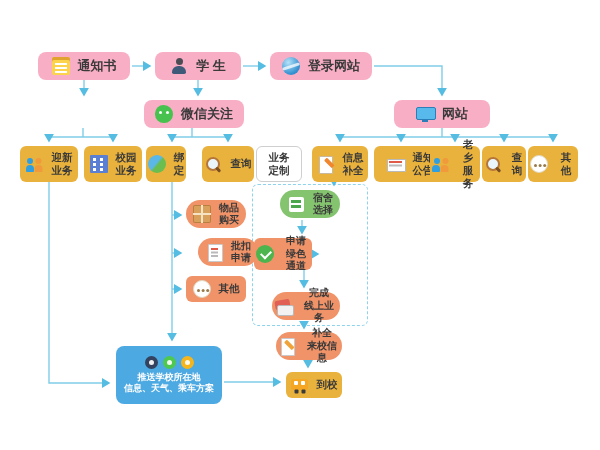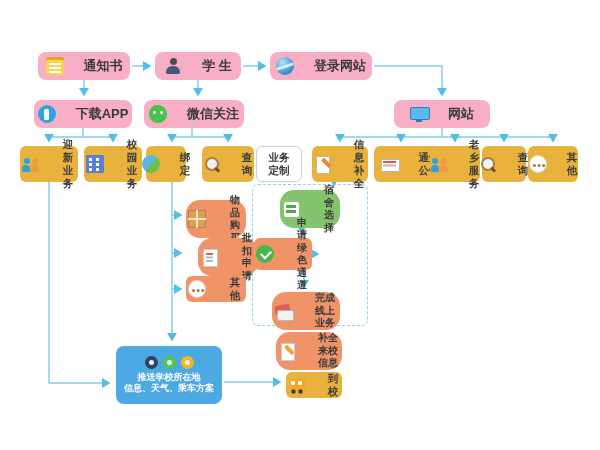--- a/index.html
+++ b/index.html
@@ -1,25 +1,25 @@
 <!DOCTYPE html>
 <html><head>
 <meta charset="utf-8">
 <style>
   *{box-sizing:border-box;margin:0;padding:0}
   html,body{background:#fff}
   body{font-family:"Liberation Sans","DejaVu Sans",sans-serif;color:#3a3a3a}
   #canvas{position:relative;width:600px;height:450px;background:#ffffff;overflow:hidden}
   svg.wires{position:absolute;left:0;top:0;z-index:1;pointer-events:none}
   .dashedbox{position:absolute;left:252px;top:184px;width:116px;height:142px;border:1.5px dashed #8ed3ee;border-radius:6px;z-index:0}
-  .node{position:absolute;display:flex;align-items:center;justify-content:center;gap:20px;border-radius:8px;font-weight:700;color:#3a3a3a;z-index:2;padding:0 2px}
+  .node{position:absolute;display:flex;align-items:center;justify-content:center;gap:8px;border-radius:8px;font-weight:700;color:#3a3a3a;z-index:2;padding:0 2px}
   .h28{height:28px;font-size:13px}
   .h36{height:36px;font-size:10.5px;border-radius:6px}
   .h32{height:32px;font-size:10px;border-radius:6px}
-  .h30{height:38px;font-size:10px;border-radius:14px}
+  .h30{height:28px;font-size:10px;border-radius:14px}
   .h26{height:26px;font-size:10.5px;border-radius:6px}
   .pink{background:#f8afc6}
   .gold{background:#e9b23c}
   .orange{background:#f09368}
   .greenb{background:#85c46f}
   .whiteb{background:#fff;border:1px solid #cfcfcf}
   .blueb{background:#4da9e2;color:#fff;border-radius:8px;flex-direction:column;gap:3px}
   .lbl{white-space:pre-line;text-align:center;line-height:1.25}
   .minirow{display:flex;gap:5px}
   .mini{width:13px;height:13px;border-radius:50%;position:relative;flex:none}
@@ -125,24 +125,20 @@
   </div>
   <div class="node pink h28" style="left:155px;top:52px;width:86px">
     <span class="nicon ic-student"></span>
     <span class="lbl">学 生</span>
   </div>
   <div class="node pink h28" style="left:270px;top:52px;width:102px">
     <span class="nicon ic-globe"></span>
     <span class="lbl">登录网站</span>
   </div>
 
-  <div class="node pink h28" style="left:34px;top:100px;width:98px">
-    <span class="nicon ic-app"></span>
-    <span class="lbl">下载APP</span>
-  </div>
   <div class="node pink h28" style="left:144px;top:100px;width:100px">
     <span class="nicon ic-wechat"></span>
     <span class="lbl">微信关注</span>
   </div>
   <div class="node pink h28" style="left:394px;top:100px;width:96px">
     <span class="nicon ic-monitor"></span>
     <span class="lbl">网站</span>
   </div>
 
   <div class="node gold h36" style="left:20px;top:146px;width:58px">

